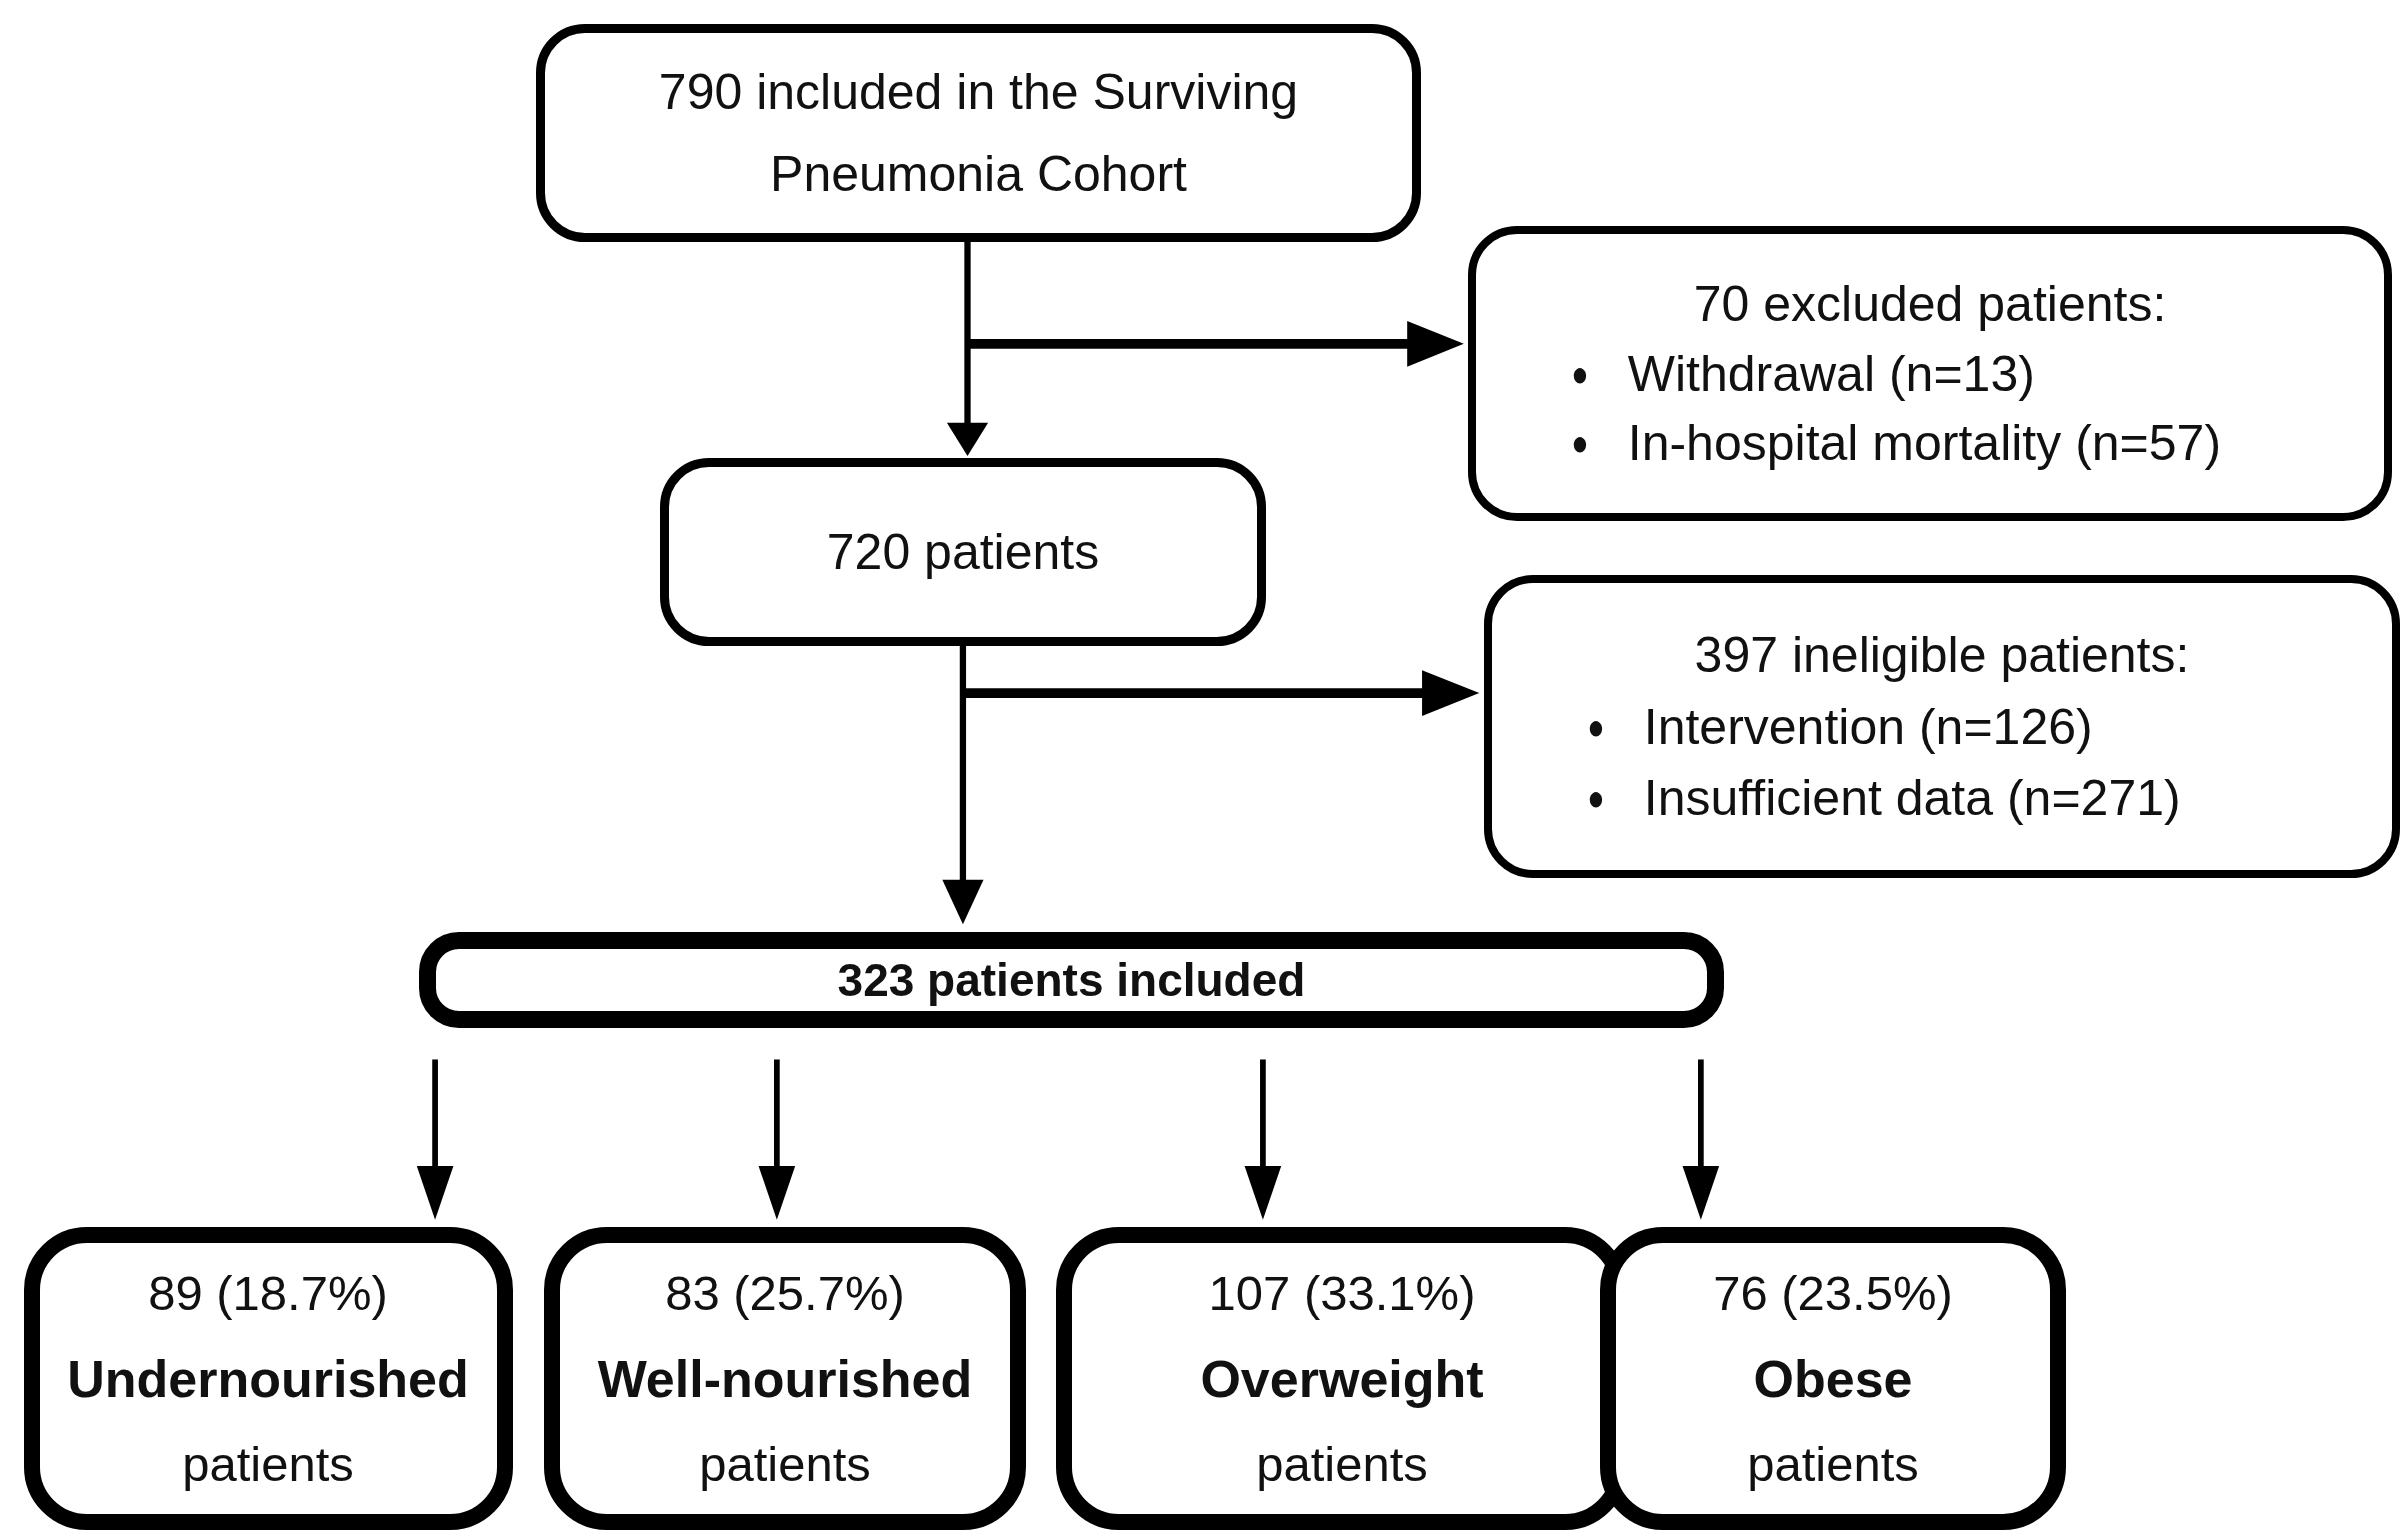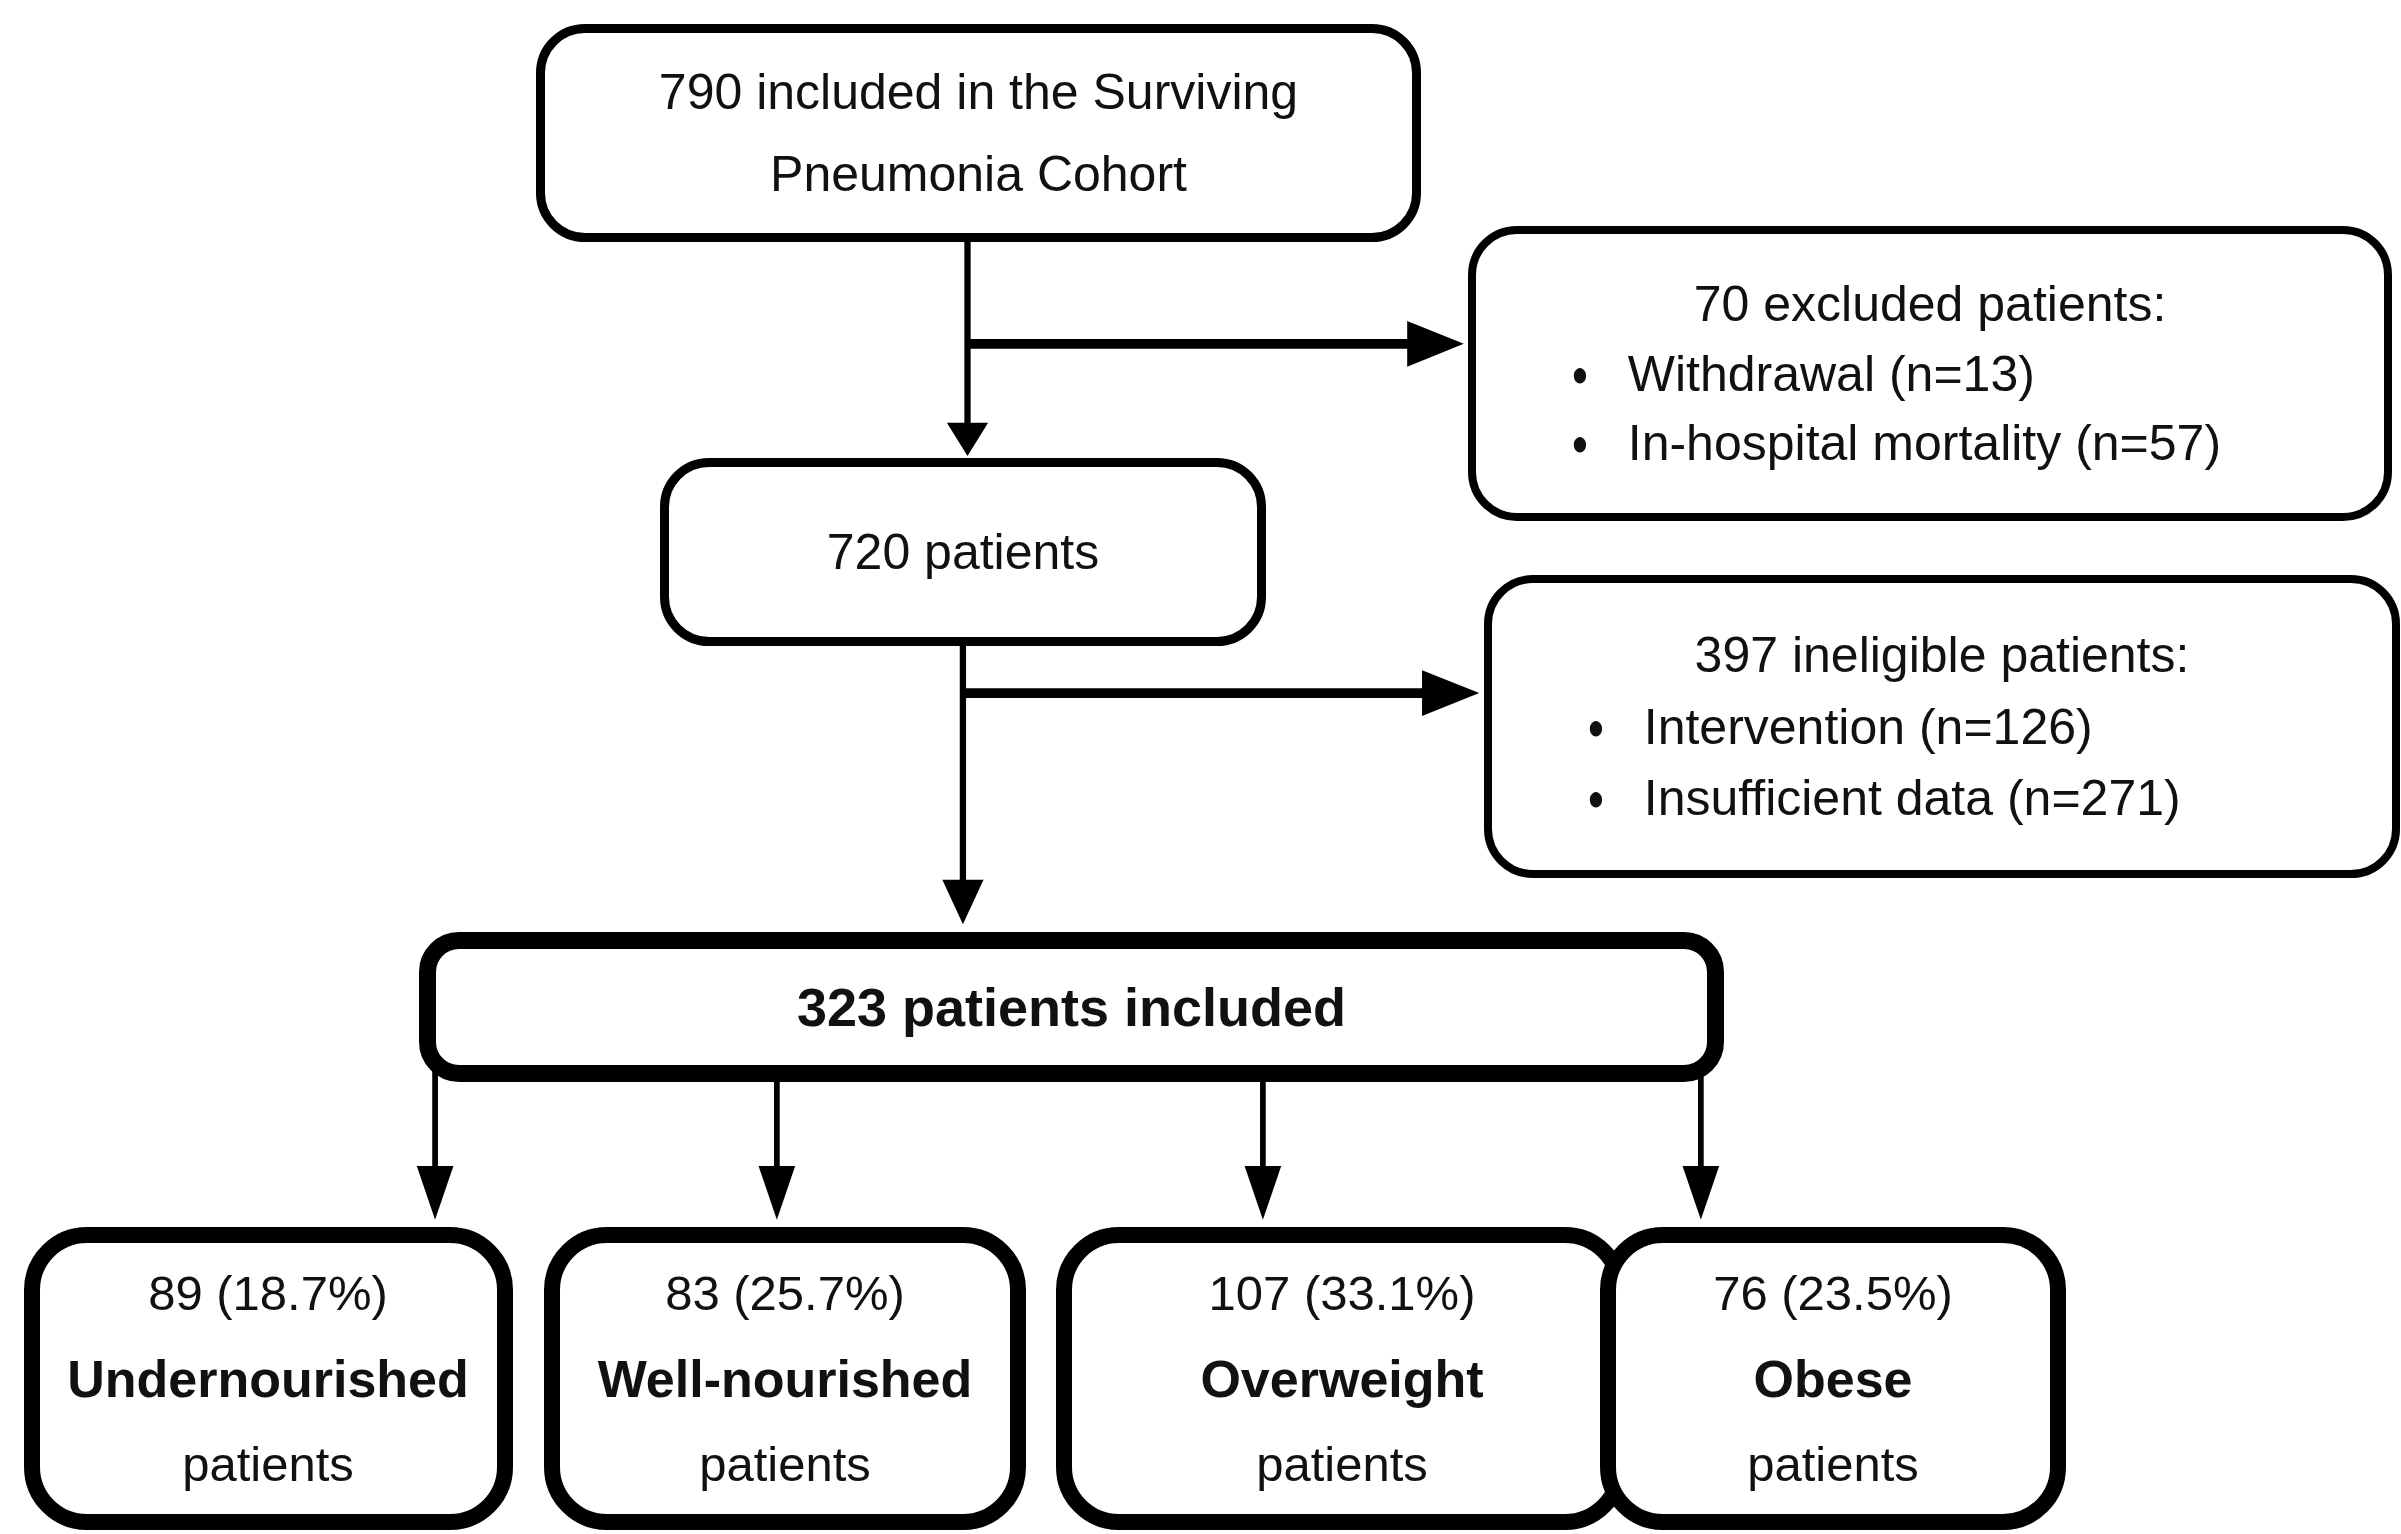--- a/index.html
+++ b/index.html
@@ -14,22 +14,22 @@
   }
   .node .tline{width:100%;}
   #box-top{left:536px;top:23.5px;width:885px;height:218px;font-size:50px;line-height:1.0;row-gap:32px;}
   #box-720{left:660px;top:458px;width:606px;height:188px;font-size:50px;align-items:center;}
   .side-box{border-width:8px;justify-content:space-evenly;align-items:stretch;padding:29px 25px;}
   #box-excluded{left:1468px;top:226px;width:924px;height:295px;}
   #box-ineligible{left:1484px;top:575px;width:916px;height:303px;}
   .side-title{font-size:50px;text-align:center;}
   .bullet-row{display:flex;align-items:center;text-align:left;font-size:50px;padding-left:68px;column-gap:37px;}
   .bullet{font-size:36px;line-height:1;transform:scaleX(0.8);}
-  #box-323{left:419px;top:932px;width:1305px;height:150px;border-width:17px;border-radius:40px;
-           font-size:54px;font-weight:bold;}
+  #box-323{left:419px;top:932px;width:1305px;height:96px;border-width:17px;border-radius:40px;
+           font-size:46px;font-weight:bold;}
   .group-box{top:1227px;height:303px;border-width:16px;border-radius:63px;font-size:49px;row-gap:27.5px;}
   .group-label{font-weight:bold;font-size:52px;}
   #group-0{left:23.5px;width:489px;}
   #group-1{left:544px;width:482px;}
   #group-2{left:1056px;width:572px;}
   #group-3{left:1600px;width:466px;}
   .ln{stroke:#000000;}
   .ah{fill:#000000;stroke:none;}
 </style>
 </head>

